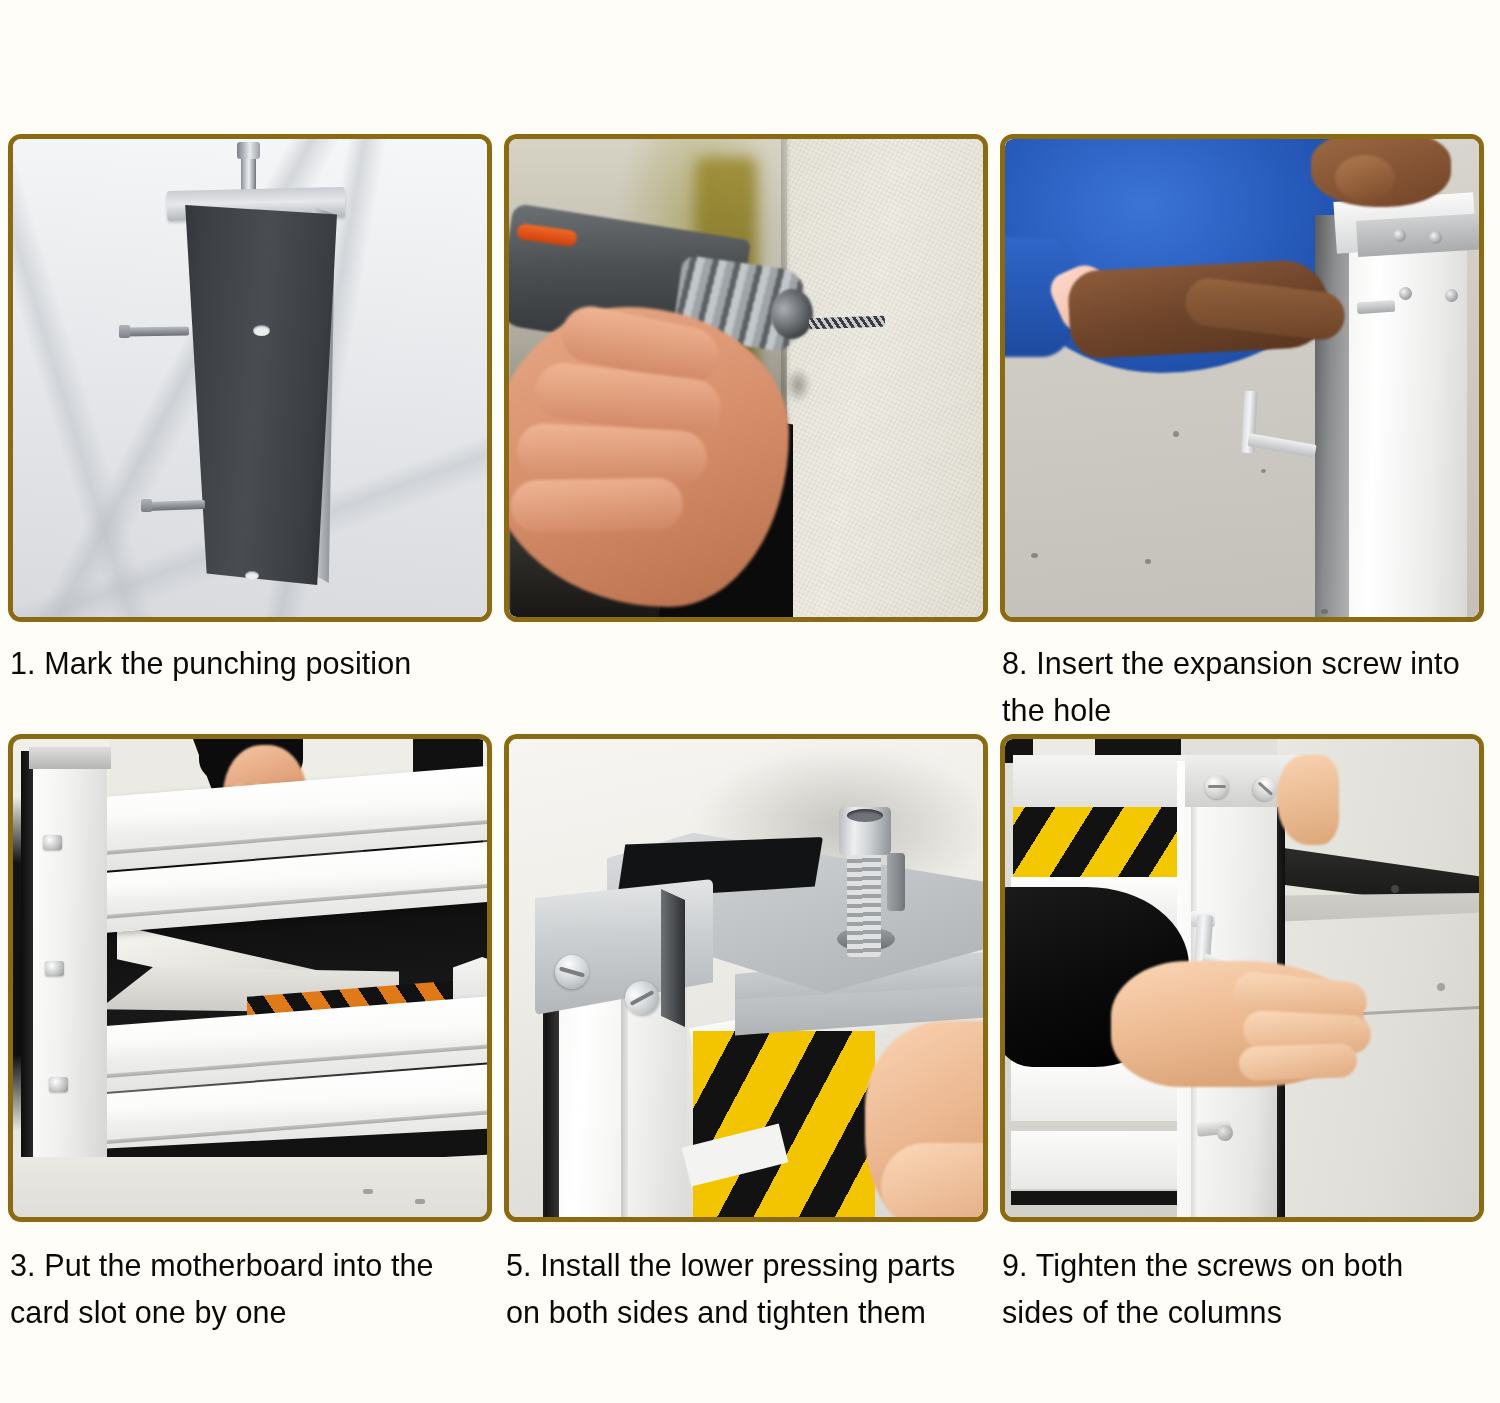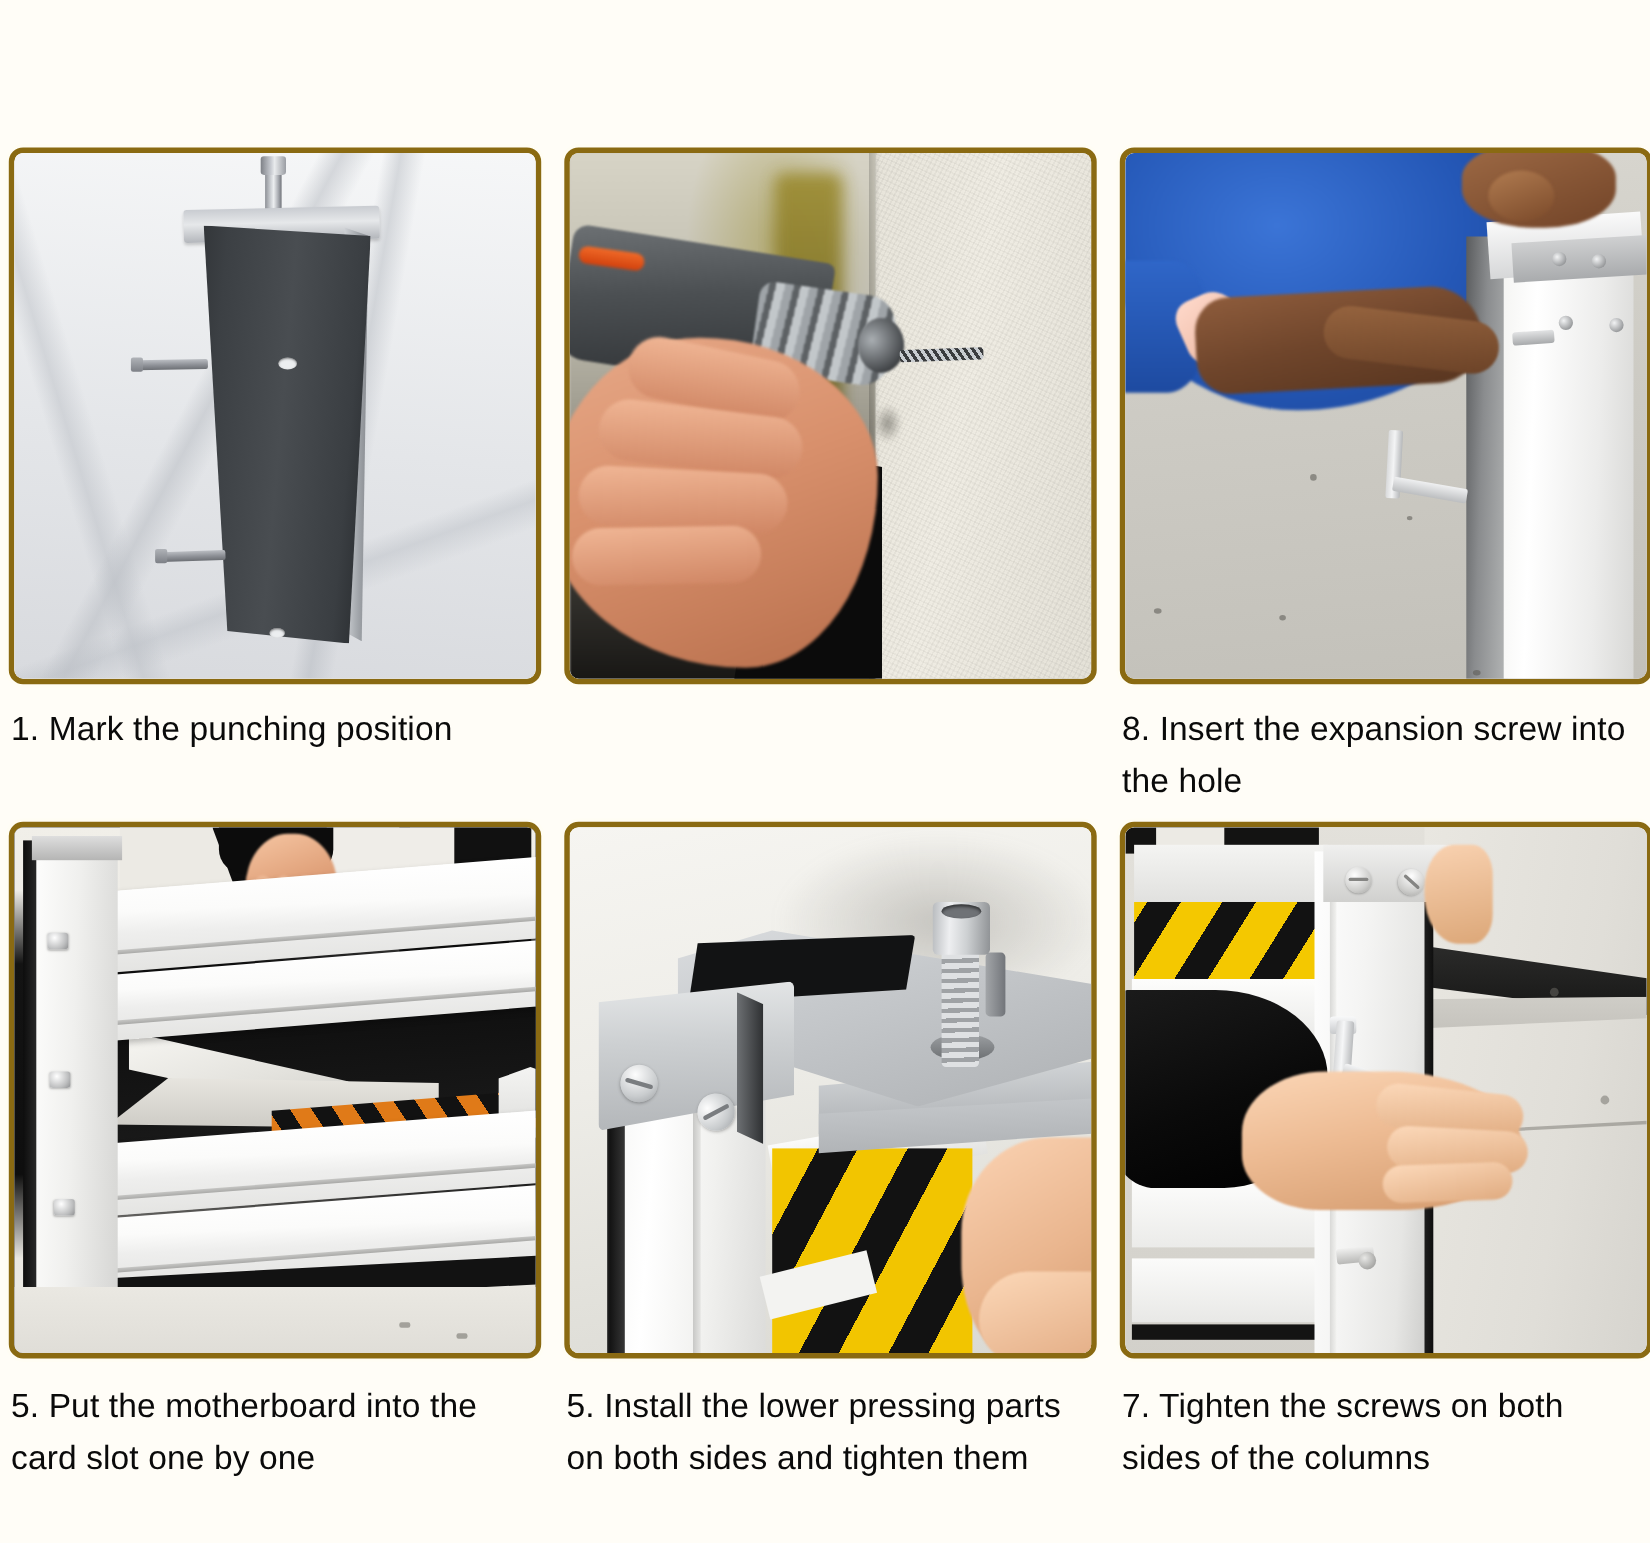--- a/index.html
+++ b/index.html
@@ -51,21 +51,20 @@
 
   
   #grid {
     position: absolute;
     left: 8px; top: 134px;
     width: 1484px;
     display: grid;
     grid-template-columns: 492px 492px 492px;
     column-gap: 4px;
     row-gap: 0px;
-    gap: 13px;
   }
   .cell { width: 492px; }
 
   .photo-frame {
     position: relative;
     width: 484px;
     height: 488px;
     border: 5px solid #8a6a12;
     border-radius: 13px;
     background: #ffffff;
@@ -888,21 +887,21 @@
           <div class="column4-cap"></div>
           <div class="c4screw a"></div>
           <div class="c4screw b"></div>
           <div class="c4screw c"></div>
           <div class="bottom-floor">
             <div class="nail n1"></div>
             <div class="nail n2"></div>
           </div>
         </div>
       </div>
-      <div class="caption">5. Put the motherboard into the card slot one by one</div>
+      <div class="caption">3. Put the motherboard into the card slot one by one</div>
     </div>
 
     <div class="cell row2">
       <div class="photo-frame">
         <div class="photo p5">
           <div class="wall5"></div>
           <div class="shadow5"></div>
           <div class="edge-line"></div>
           <div class="col5-dark"></div>
           <div class="col5"></div>
@@ -960,17 +959,17 @@
           <div class="hexkey6-arm"></div>
           <div class="sleeve6"></div>
           <div class="hand6"></div>
           <div class="hand6-f j1"></div>
           <div class="hand6-f j2"></div>
           <div class="hand6-f j3"></div>
           <div class="bolt6-low"></div>
           <div class="bolt6-low-head"></div>
         </div>
       </div>
-      <div class="caption">7. Tighten the screws on both sides of the columns</div>
+      <div class="caption">9. Tighten the screws on both sides of the columns</div>
     </div>
 
   </div>
 </div>
 
 </body></html>

